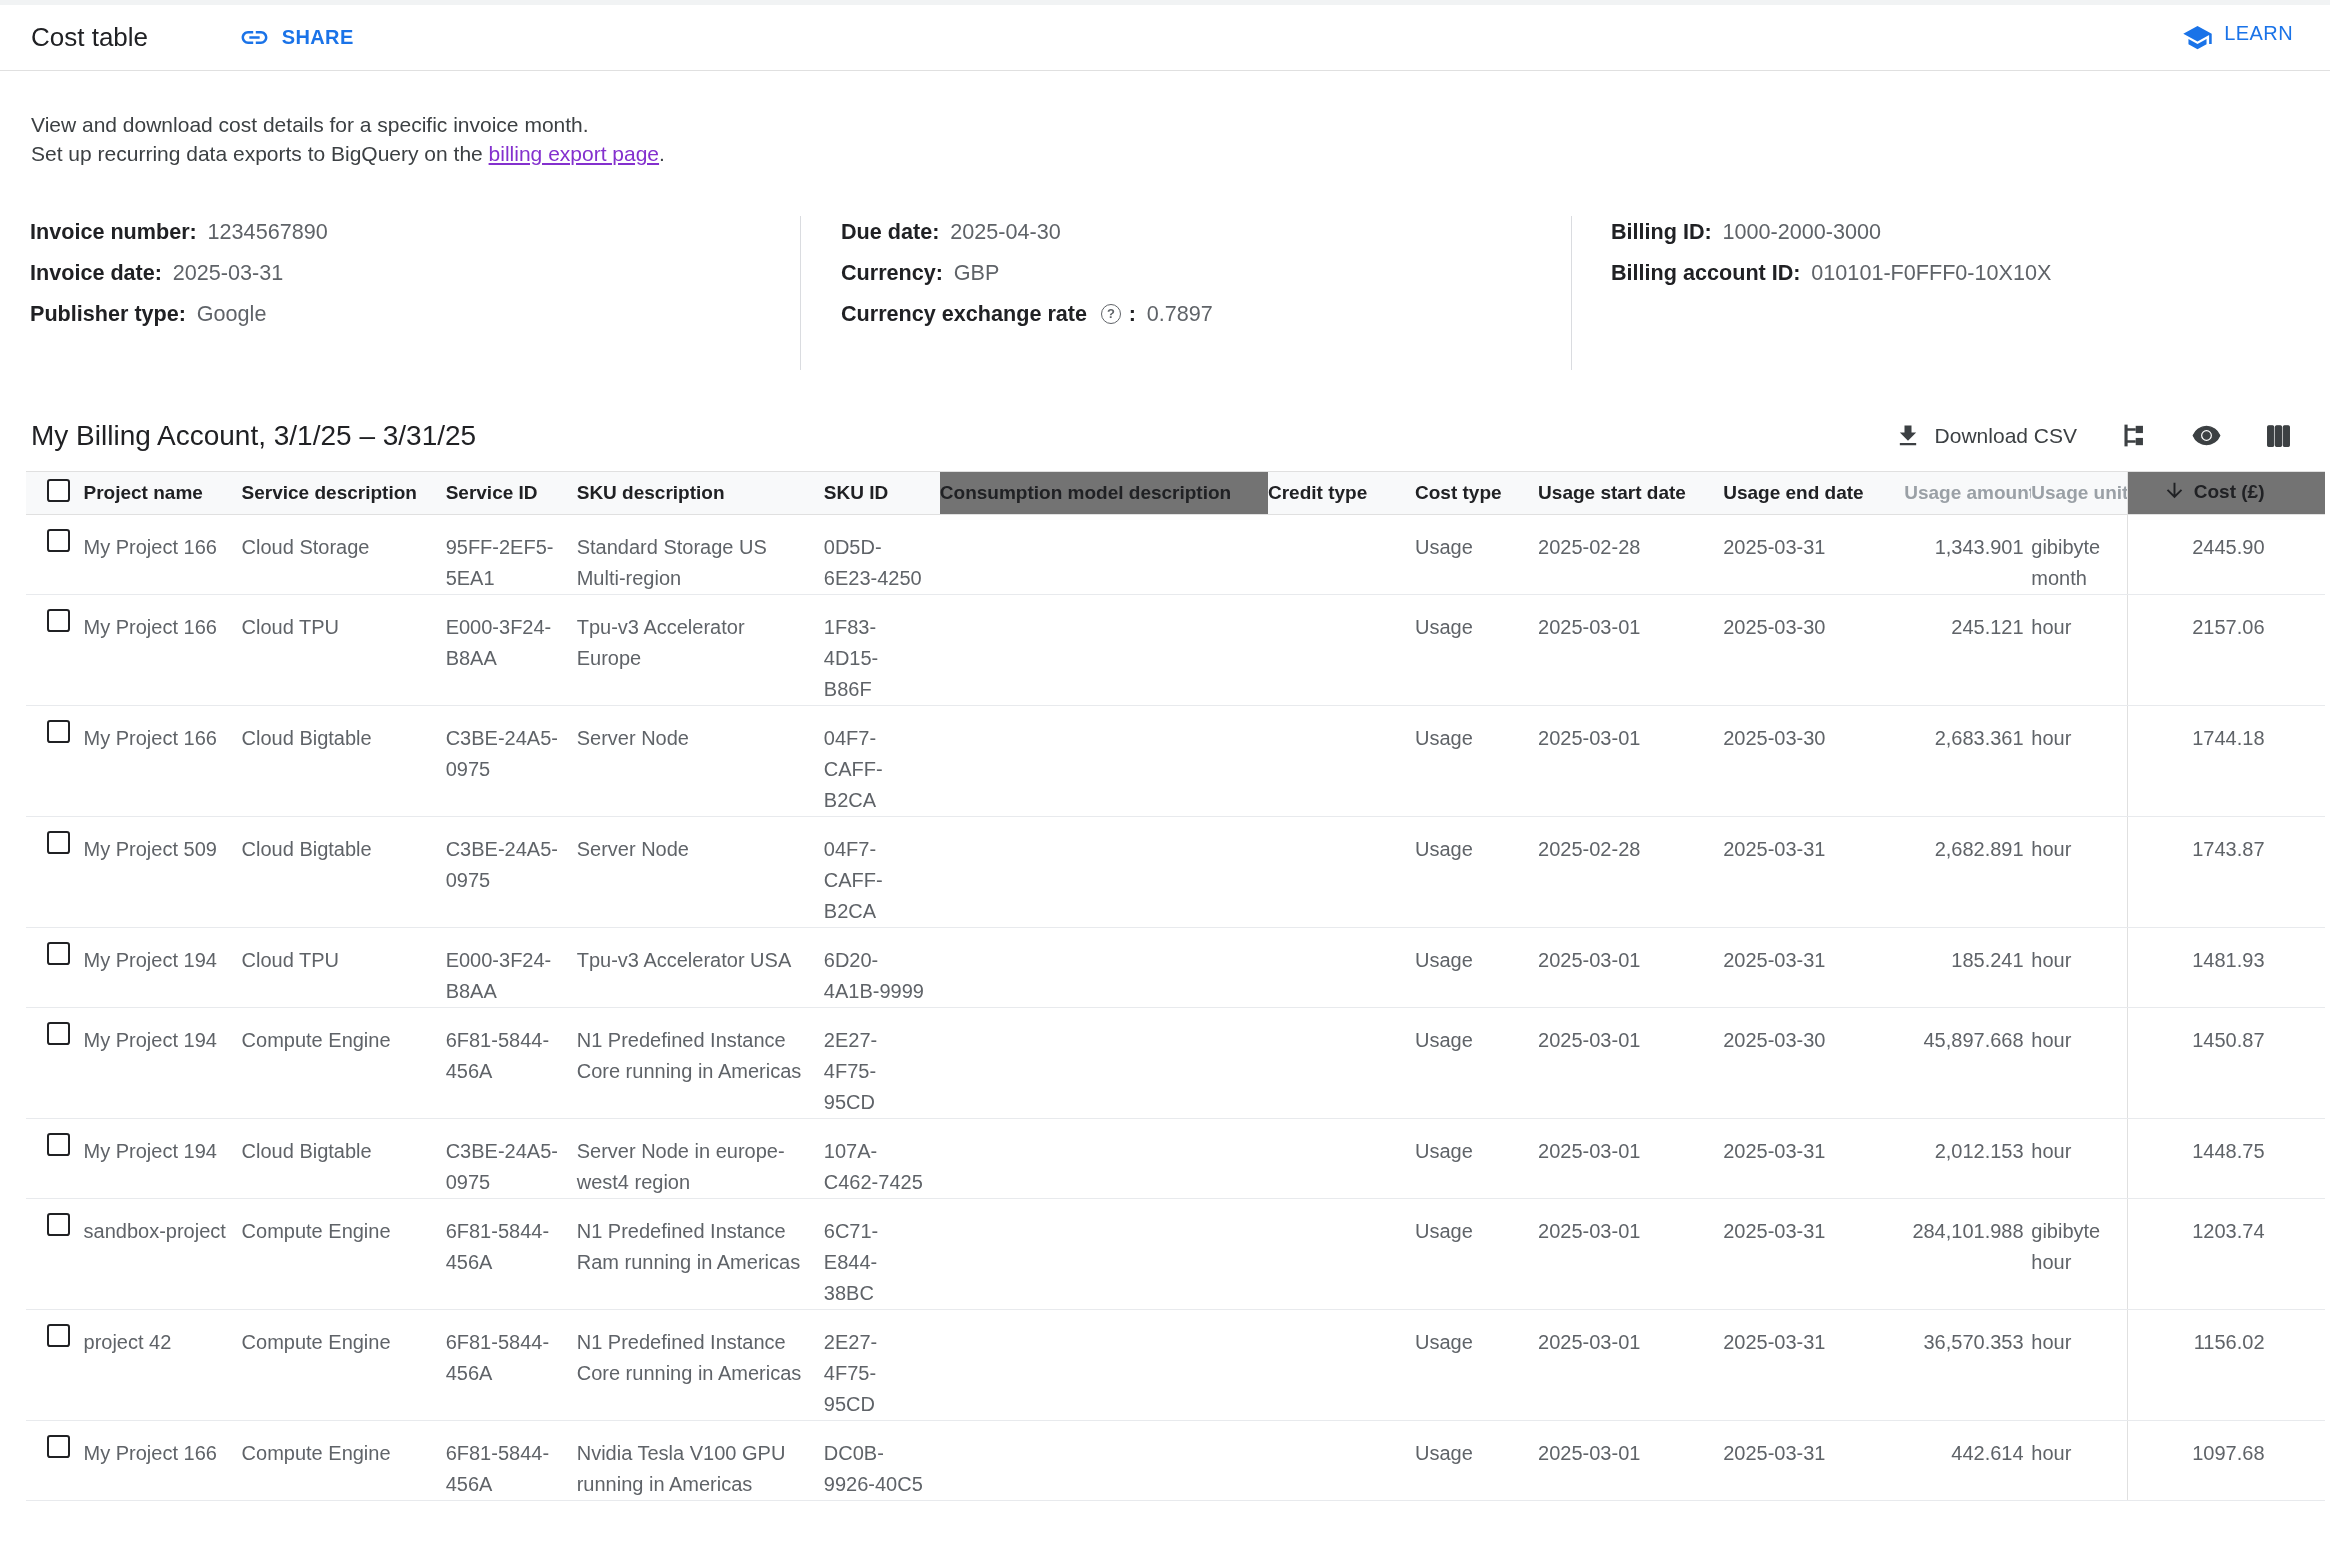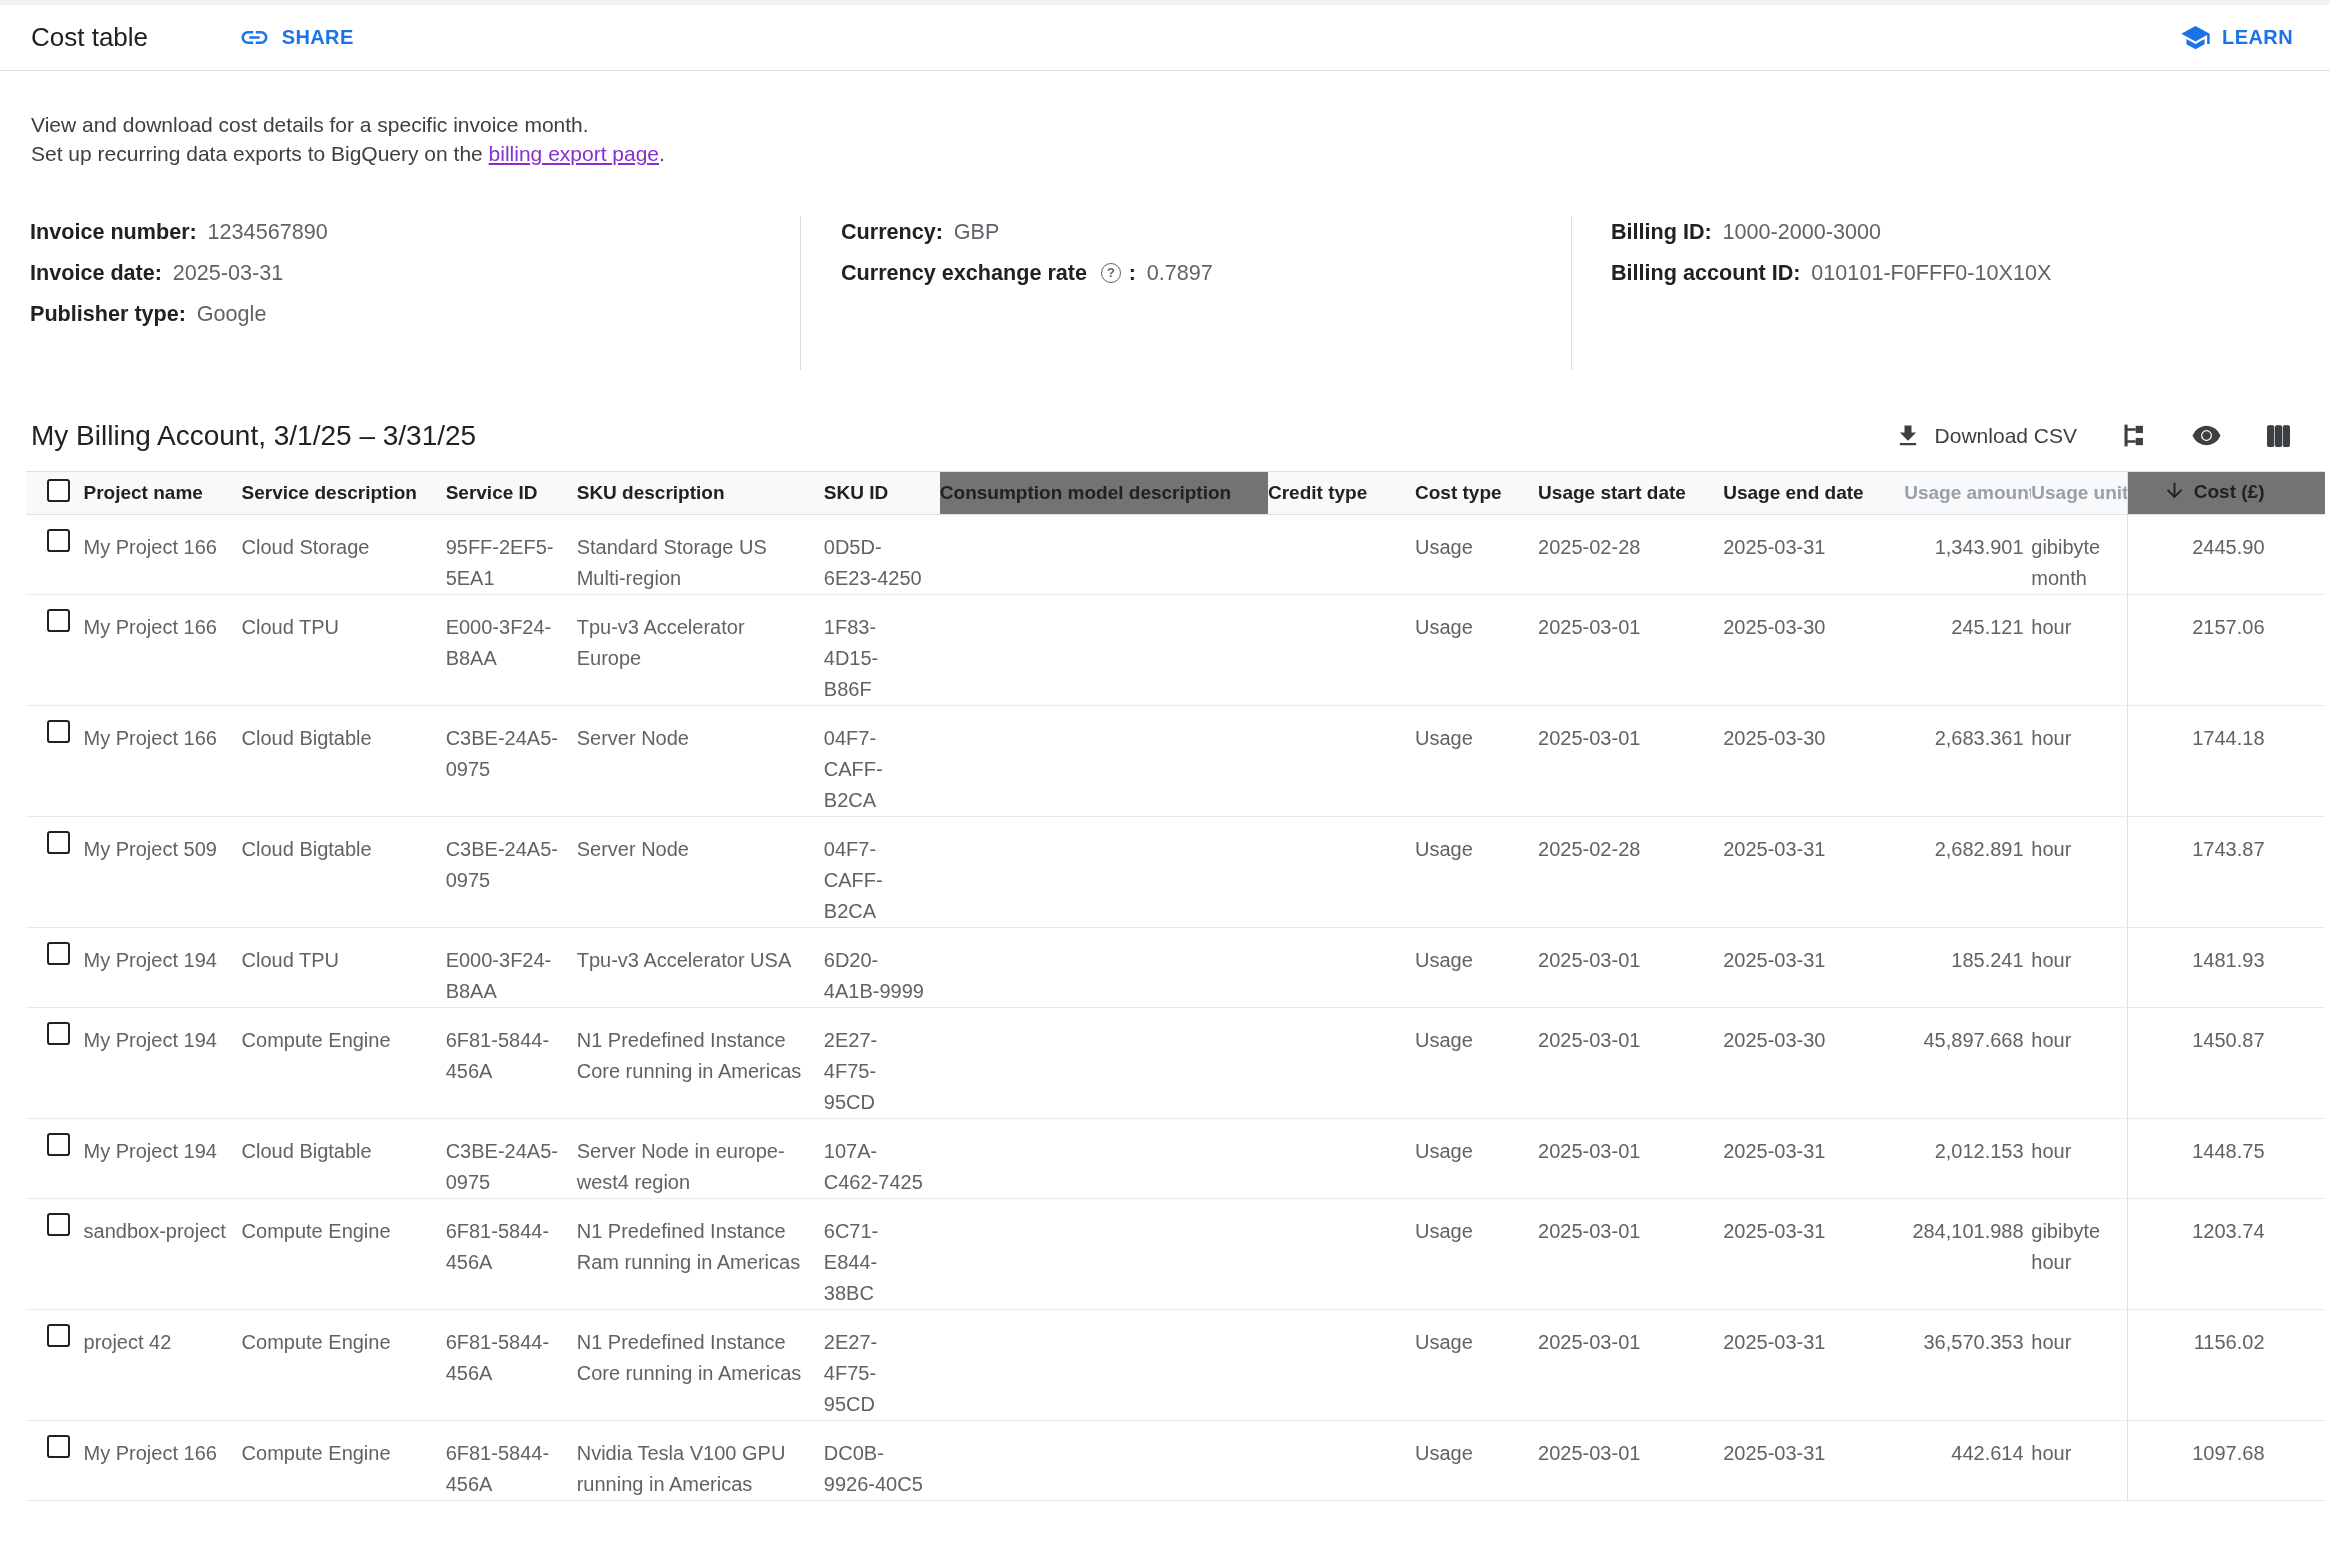--- a/index.html
+++ b/index.html
@@ -9,22 +9,22 @@
     font-family:"Liberation Sans", sans-serif; color:#202124;
   }
   .top-strip { height:5.4px; background:#f1f3f4; }
   
   .topbar { display:flex; align-items:center; height:66px; padding:0 37px 0 31px;
             border-bottom:1.5px solid #e0e0e0; background:#fff; }
   .page-title { font-size:26px; color:#202124; }
   .share-btn { margin-left:91px; display:inline-flex; align-items:center; gap:11.6px;
                color:#1a73e8; font-size:20px; font-weight:700; letter-spacing:0.4px; cursor:pointer; }
   .flex-spacer { flex:1; }
-  .learn-btn { display:inline-flex; align-items:center; gap:11.6px; color:#1a73e8;
-               font-size:20px; font-weight:700; letter-spacing:0.4px; cursor:pointer; }
+  .learn-btn { display:inline-flex; align-items:flex-start; gap:11.6px; color:#1a73e8;
+               font-size:20px; font-weight:400; letter-spacing:0.4px; cursor:pointer; }
   .share-btn svg, .learn-btn svg { width:31px; height:31px; fill:#1a73e8; }
   
   .intro { margin:39px 0 0 31px; font-size:21px; color:#3c4043; line-height:29px; }
   .intro a { color:#8430ce; text-decoration:underline; cursor:pointer; }
   
   .invoice-section { display:flex; margin-top:48px; min-height:154px; }
   .inv-col { padding-top:3.1px; }
   .inv-col.c1 { width:800px; padding-left:30px; }
   .inv-col.c2 { width:771px; padding-left:40px; border-left:1.5px solid #dadce0; }
   .inv-col.c3 { flex:1; padding-left:39px; border-left:1.5px solid #dadce0; }
@@ -109,20 +109,24 @@
       <div class="inv-line">
         <span class="inv-label">Invoice date:</span>
         <span class="inv-value">2025-03-31</span>
       </div>
       <div class="inv-line">
         <span class="inv-label">Publisher type:</span>
         <span class="inv-value">Google</span>
       </div>
     </div>
   <div class="inv-col c2">
+      <div class="inv-line">
+        <span class="inv-label">Due date:</span>
+        <span class="inv-value">2025-04-30</span>
+      </div>
       <div class="inv-line">
         <span class="inv-label">Currency:</span>
         <span class="inv-value">GBP</span>
       </div>
       <div class="inv-line">
         <span class="inv-label">Currency exchange rate</span>
         <span class="help-icon">?</span>
         <span class="inv-colon">:</span>
         <span class="inv-value">0.7897</span>
       </div>

